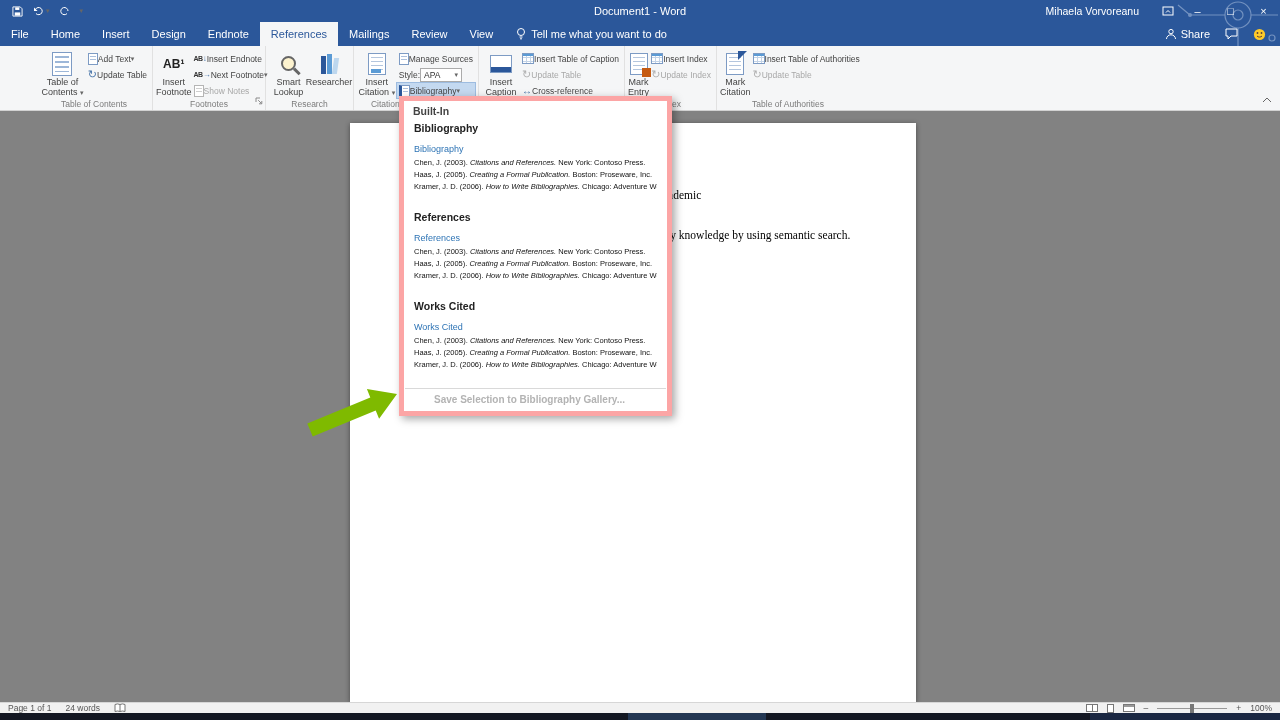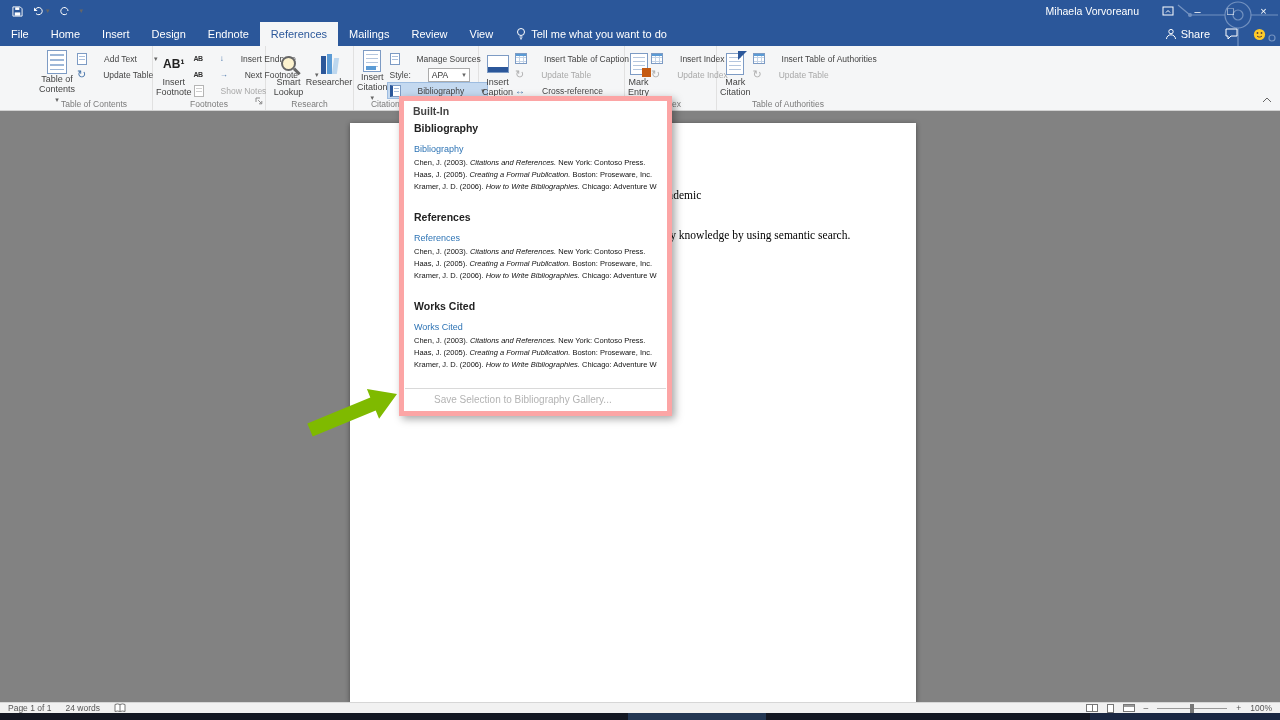--- a/index.html
+++ b/index.html
@@ -28,21 +28,21 @@
 
   
   .ribbon { position:absolute; top:46px; left:0; right:0; height:65px; background:#f5f6f7; border-bottom:1px solid #d2d2d2; display:flex; padding-left:36px; z-index:8; }
   .rgroup { position:relative; height:100%; border-right:1px solid #e1e1e1; display:flex; padding:2px 3px 12px; }
   .glabel { position:absolute; bottom:1px; left:0; right:0; text-align:center; font-size:8.5px; color:#7b7b7b; white-space:nowrap; }
   .launcher { position:absolute; right:2px; bottom:1px; }
   .bigbtn { width:48px; display:flex; flex-direction:column; align-items:center; padding-top:2px; }
   .bigbtn .bicon { height:27px; display:flex; align-items:center; justify-content:center; }
   .bigbtn .blabel { font-size:9px; line-height:10px; text-align:center; color:#444; }
   .smallcol { display:flex; flex-direction:column; padding-top:3px; gap:1px; }
-  .sbtn { display:flex; align-items:center; gap:17px; font-size:8.5px; color:#444; height:15px; white-space:nowrap; padding:0 2px; }
+  .sbtn { display:flex; align-items:center; gap:0; font-size:8.5px; color:#444; height:15px; white-space:nowrap; padding:0 2px; }
   .sbtn.disabled { color:#a8a8a8; }
   .sbtn.pressed { background:#c4d9f0; outline:1px solid #9dbce0; }
   .chev { font-size:7px; color:#666; }
   .blabel .chev { font-size:7px; }
   .combo { display:flex; align-items:center; justify-content:space-between; border:1px solid #ababab; background:#fff; font-size:8.5px; height:14px; padding:0 3px; width:42px; color:#333; }
   .collapse-btn { position:absolute; right:8px; bottom:3px; }
 
   
   .ic { flex:0 0 auto; display:inline-block; }
   .i-doc { width:10px; height:12px; border:1px solid #7d9bc4; background:#fff; position:relative; }
@@ -81,21 +81,21 @@
 
   
   .dropdown { position:absolute; left:399px; top:96px; width:273px; background:#fff; border:5px solid #fca5a5; box-shadow:3px 3px 8px rgba(0,0,0,.35); z-index:40; padding-bottom:2px; }
   .dd-header { font-size:10.5px; font-weight:bold; color:#444; padding:4px 9px 1px; }
   .dd-gallery { height:89px; padding:4px 10px 0; overflow:hidden; }
   .dd-name { font-size:10.5px; font-weight:bold; color:#222; margin-bottom:10px; }
   .dd-title { font-size:9px; color:#2e74b5; margin-bottom:3px; }
   .dd-cit { font-size:7.5px; line-height:12px; color:#111; white-space:nowrap; overflow:hidden; }
   .dd-sep { border-top:1px solid #d9d9d9; margin:3px 1px 1px; }
   .dd-item { display:flex; align-items:center; gap:6px; font-size:10px; color:#333; padding:4px 9px; }
-  .dd-item.disabled { color:#b3b3b3; padding-left:30px; }
+  .dd-item.disabled { color:#b3b3b3; padding-left:30px;font-weight:bold; }
   .accel { text-decoration:underline; }
 
   
   .docarea { position:absolute; top:111px; left:0; right:0; height:591px; background:#828282; }
   .page { position:absolute; left:350px; top:12px; width:566px; height:579px; background:#fff; box-shadow:0 1px 5px rgba(0,0,0,.45); }
   .docline { position:absolute; font-family:"Liberation Serif", serif; font-size:11.5px; color:#000; white-space:nowrap; }
 
   
   .annot-arrow { position:absolute; left:302px; top:372px; z-index:60; pointer-events:none; }
 
@@ -137,20 +137,21 @@
       </span>
       <span class="qbtn">
         <svg width="12" height="10" viewBox="0 0 12 10" style="transform:scaleX(-1)">
             <path d="M3 5 a3.6 3.6 0 1 1 1 2.6" fill="none" stroke="#fff"></path>
           </svg>
       </span>
       <span class="qbtn">
         <span class="chev">▾</span>
       </span>
     </div>
+    <div class="title-center">Document1 - Word</div>
     <div class="title-right">
       <span class="user-name">Mihaela Vorvoreanu</span>
       <span class="ribbonopt">
         <svg width="12" height="12" viewBox="0 0 12 12">
             <rect x="1" y="2" width="10" height="8" fill="none" stroke="#fff"></rect>
             <path d="M4 7.5 L6 5.5 L8 7.5" fill="none" stroke="#fff"></path>
           </svg>
       </span>
       <span class="winbtn">–</span>
       <span class="winbtn">□</span>

